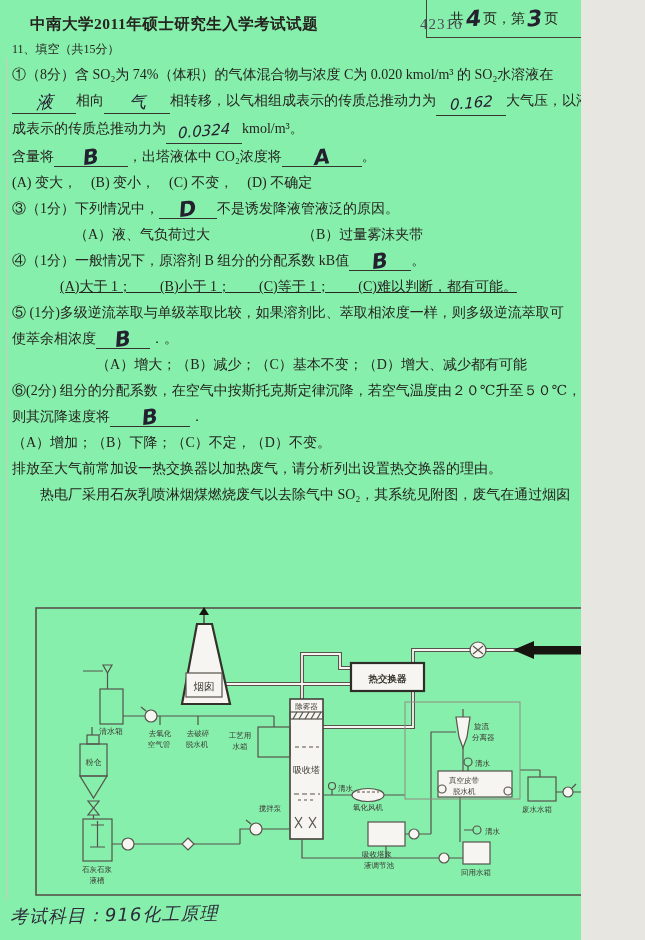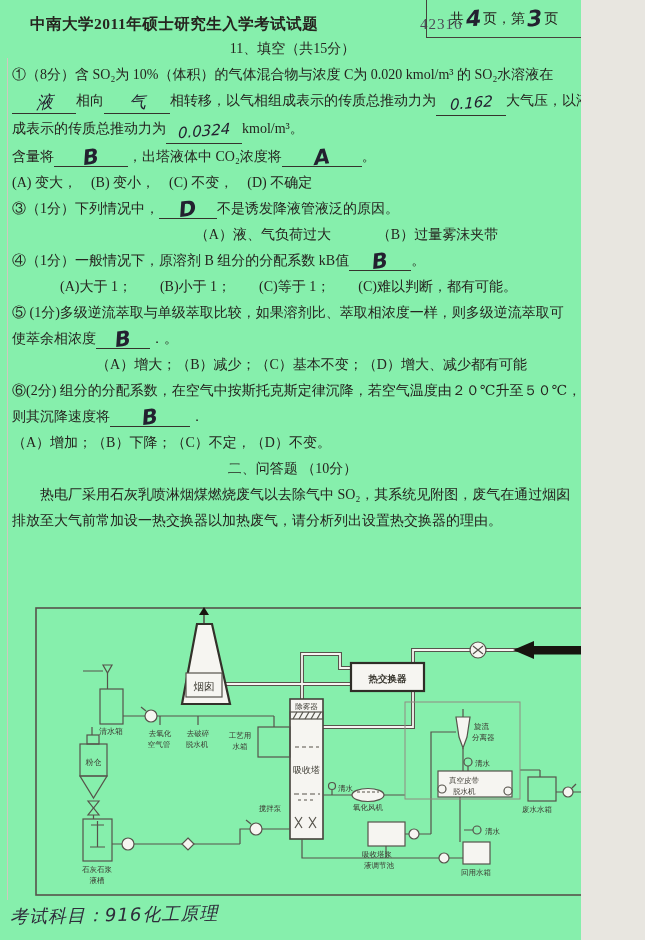--- a/index.html
+++ b/index.html
@@ -8,22 +8,22 @@
   .page::before{content:"";position:absolute;left:7px;top:58px;height:842px;border-left:1px solid #cfcabf;}
   
   .hdr-title{position:absolute;left:30px;top:14px;font-size:15.5px;font-weight:bold;letter-spacing:.5px;}
   .hdr-code{position:absolute;left:420px;top:16px;font-size:15px;color:#4c4c58;letter-spacing:1px;}
   .pages-box{position:absolute;right:0;top:0;width:154px;height:37px;
              border-left:1.5px solid #45423c;border-bottom:1.5px solid #45423c;
              font-size:14px;display:flex;align-items:center;justify-content:center;gap:2px;}
   
   .body{position:absolute;top:36px;left:12px;right:8px;font-size:14px;line-height:26px;}
   .ln{margin:0;white-space:nowrap;}
-  .heading{font-size:14px;text-align:center;}
-  .ind60{padding-left:62px;text-align:center;} .ind46{padding-left:48px;} .ind36{padding-left:38px;text-align:center;}
+  .heading{font-size:12px;}
+  .ind60{padding-left:62px;} .ind46{padding-left:48px;text-decoration:underline;} .ind36{padding-left:38px;text-align:center;}
   .optcol{display:inline-block;width:228px;}
   
   .blank{display:inline-block;border-bottom:1.3px solid #35332d;height:19px;line-height:14px;
          text-align:center;vertical-align:-3px;overflow:visible;}
   .hw{display:inline-block;font-family:"DejaVu Sans",sans-serif;font-style:italic;color:#232130;
       transform:rotate(-5deg) skewX(-6deg);line-height:1;}
   .hw-letter{font-size:21px;font-weight:bold;transform:rotate(-7deg);}
   .hw-num{font-size:15px;}
   .hw-cjk{font-size:17px;}
   .hw-page{font-size:22px;font-weight:bold;transform:rotate(-4deg);vertical-align:-4px;}
@@ -53,44 +53,43 @@
     <span>共</span>
     <span class="hw hw-page">4</span>
     <span>页，第</span>
     <span class="hw hw-page">3</span>
     <span>页</span>
   </div>
 
   <div class="body">
     <p class="ln heading">11、填空（共15分）</p>
 
-    <p class="ln">①（8分）含 SO₂为 10%（体积）的气体混合物与浓度 C为 0.020 kmol/m³ 的 SO₂水溶液在</p>
+    <p class="ln">①（8分）含 SO₂为 74%（体积）的气体混合物与浓度 C为 0.020 kmol/m³ 的 SO₂水溶液在</p>
     <p class="ln"><span class="blank" style="width:64px;"><span class="hw hw-cjk">液</span></span><span>相向</span><span class="blank" style="width:66px;"><span class="hw hw-cjk">气</span></span><span>相转移，以气相组成表示的传质总推动力为</span><span class="blank" style="width:70px;"><span class="hw hw-num">0.162</span></span><span>大气压，以液相组</span></p>
     <p class="ln"><span>成表示的传质总推动力为</span><span class="blank" style="width:76px;"><span class="hw hw-num">0.0324</span></span><span>kmol/m³。</span></p>
 
     <p class="ln"><span>含量将</span><span class="blank" style="width:74px;"><span class="hw hw-letter">B</span></span><span>，出塔液体中 CO₂浓度将</span><span class="blank" style="width:80px;"><span class="hw hw-letter">A</span></span><span>。</span></p>
     <p class="ln">(A) 变大，　(B) 变小，　(C) 不变，　(D) 不确定</p>
 
     <p class="ln"><span>③（1分）下列情况中，</span><span class="blank" style="width:58px;"><span class="hw hw-letter">D</span></span><span>不是诱发降液管液泛的原因。</span></p>
     <p class="ln ind60"><span class="optcol">（A）液、气负荷过大</span><span>（B）过量雾沫夹带</span></p>
 
     <p class="ln"><span>④（1分）一般情况下，原溶剂 B 组分的分配系数 kB值</span><span class="blank" style="width:62px;"><span class="hw hw-letter">B</span></span><span>。</span></p>
     <p class="ln ind46">(A)大于 1；　　(B)小于 1；　　(C)等于 1；　　(C)难以判断，都有可能。</p>
 
     <p class="ln">⑤ (1分)多级逆流萃取与单级萃取比较，如果溶剂比、萃取相浓度一样，则多级逆流萃取可</p>
     <p class="ln"><span>使萃余相浓度</span><span class="blank" style="width:54px;"><span class="hw hw-letter">B</span></span><span>．。</span></p>
     <p class="ln ind36">（A）增大；（B）减少；（C）基本不变；（D）增大、减少都有可能</p>
 
     <p class="ln">⑥(2分) 组分的分配系数，在空气中按斯托克斯定律沉降，若空气温度由２０℃升至５０℃，</p>
     <p class="ln"><span>则其沉降速度将</span><span class="blank" style="width:80px;"><span class="hw hw-letter">B</span></span><span>．</span></p>
     <p class="ln">（A）增加；（B）下降；（C）不定，（D）不变。</p>
 
-    <p class="ln heading">二、问答题 （10分）</p>
+    <p class="ln">排放至大气前常加设一热交换器以加热废气，请分析列出设置热交换器的理由。</p>
     <p class="ln" style="text-indent:28px;">热电厂采用石灰乳喷淋烟煤燃烧废气以去除气中 SO₂，其系统见附图，废气在通过烟囱</p>
-    <p class="ln">排放至大气前常加设一热交换器以加热废气，请分析列出设置热交换器的理由。</p>
   </div>
 
   <svg class="diagram" width="583" height="290" viewBox="0 0 583 290">
     <rect class="s" x="1" y="1" width="581" height="287" style="stroke-width:1.6"></rect>
 
     <g>
       <path class="po" d="M267,92 V47 H305 V61 H316"></path>
       <path class="po" d="M316,77 H191"></path>
       <path class="po" d="M548,43 H378 V56"></path>
       <path class="po" d="M378,84 V120 H288"></path>

